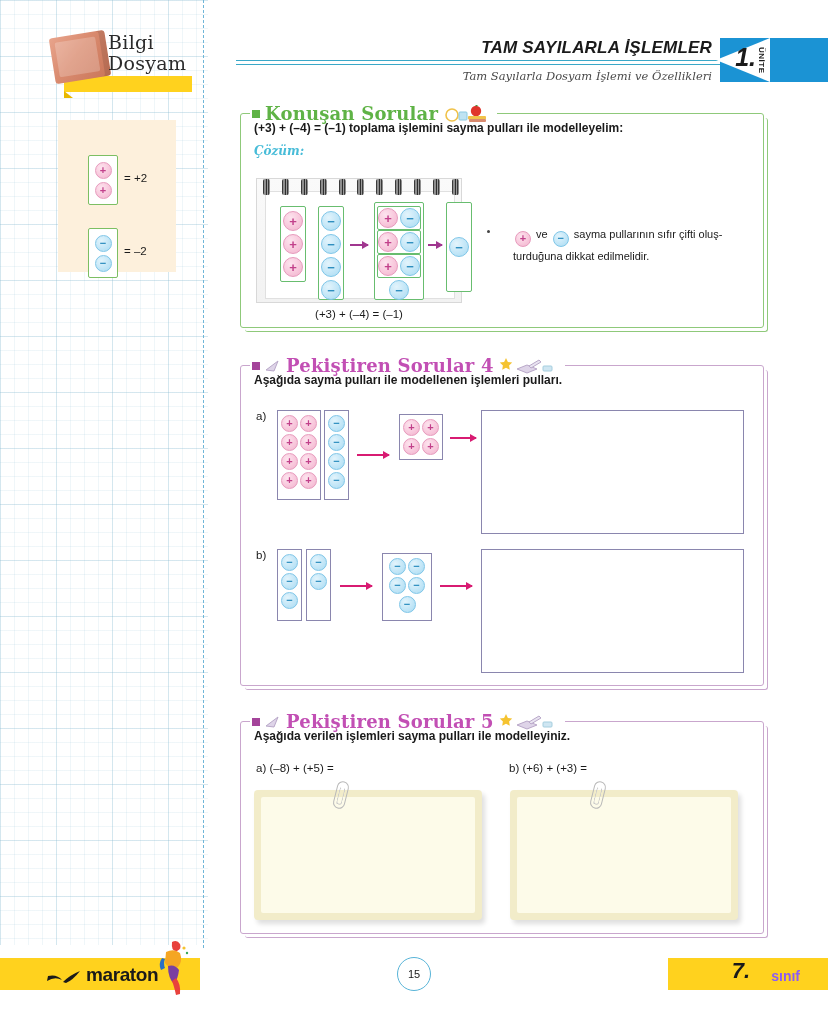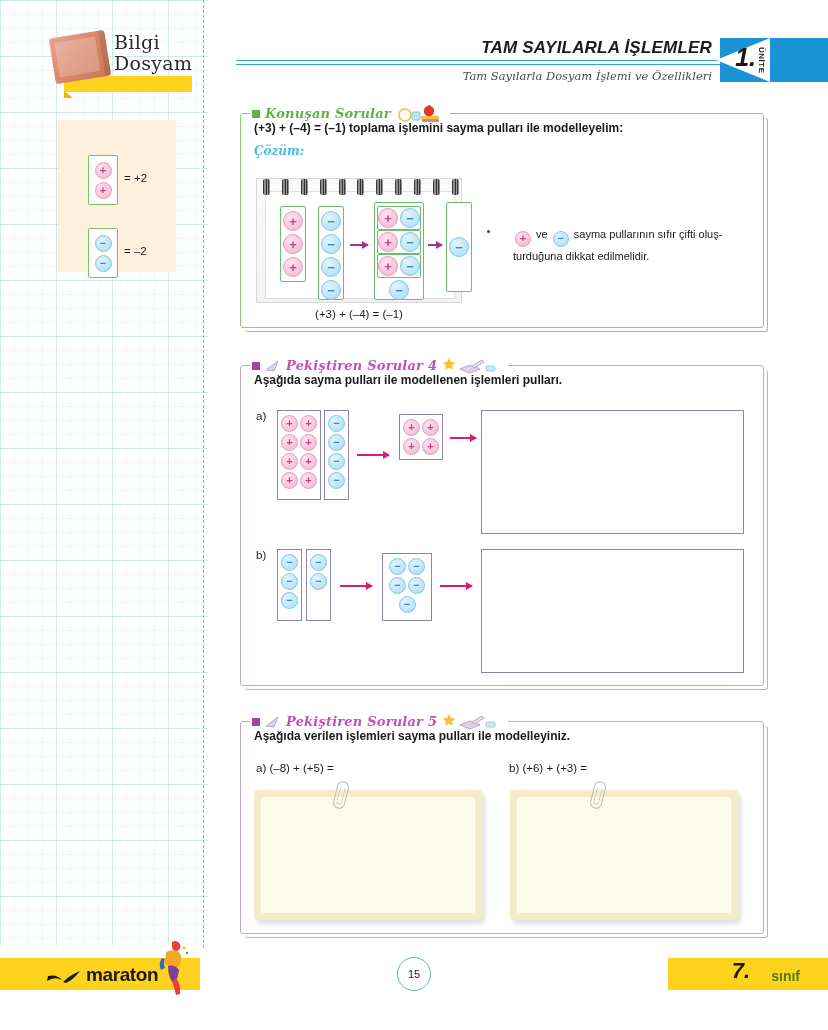--- a/index.html
+++ b/index.html
@@ -51,21 +51,21 @@
     background: linear-gradient(135deg,#e8a48c 0%, #d98a6e 45%, #c9765a 100%);
     transform: rotate(-9deg);
     border-radius: 3px;
     box-shadow: inset -6px 0 0 rgba(0,0,0,0.10);
   }
   #bilgi-book::before {
     content: ""; position: absolute; left: 5px; top: 5px; right: 10px; bottom: 6px;
     background: rgba(255,255,255,0.22); border-radius: 2px;
   }
   #bilgi-title {
-    position: absolute; left: 62px; top: 4px;
+    position: absolute; left: 56px; top: 4px;
     font-family: "DejaVu Serif", serif;
     font-size: 19px; line-height: 21px; color: #2b2b2b; letter-spacing: .3px;
   }
 
   
   #hatirla-card {
     position: absolute; left: 58px; top: 120px;
     width: 118px; height: 152px;
     background: #fdf0dc;
   }
@@ -156,21 +156,21 @@
     border-radius: 3px; pointer-events: none;
   }
   .sec.purple > .sec-frame { border-color: #c9a6cd; }
   .sec.purple > .sec-frame::after { border-right-color: #c9a6cd; border-bottom-color: #c9a6cd; }
 
   .sec-tab { position: absolute; left: 10px; top: 0; height: 19px; display: flex; align-items: center; gap: 5px; background: #ffffff; padding: 0 6px 0 2px; z-index: 4; }
   .tab-sq { width: 8px; height: 8px; background: #5fb346; flex: none; }
   .sec.purple .tab-sq { background: #a4449a; }
   .tab-text {
     font-family: "DejaVu Serif", serif;
-    font-size: 13px; font-weight: 700; font-style: italic;
+    font-size: 18px; font-weight: 700; 
     color: #5fb346; letter-spacing: .2px; white-space: nowrap;
   }
   .sec.purple .tab-text { color: #c24fb4; }
   .tab-deco { display: flex; align-items: center; gap: 2px; }
 
   .sec-body { position: absolute; left: 0; top: 9px; right: 0; bottom: 0; padding: 6px 14px 10px 14px; }
 
   .q-text { font-size: 12px; font-weight: 700; color: #1a1a1a; line-height: 1.5; }
   .q-sub  { font-size: 12px; font-weight: 700; color: #48bcd8; margin-top: 7px; font-family: "DejaVu Serif", serif; font-style: italic; }
   .item-label { font-size: 11.5px; color: #1a1a1a; }
@@ -264,21 +264,21 @@
   #footer-right {
     position: absolute; right: 0; top: 958px; width: 160px; height: 32px;
     background: #ffd21e;
   }
   #grade-num {
     position: absolute; right: 78px; top: 960px;
     font-size: 22px; font-weight: 700; font-style: italic; color: #1a1a1a; line-height: 1;
   }
   #grade-word {
     position: absolute; right: 28px; top: 968px;
-    font-size: 14px; font-weight: 700; color: #4d7c0f;
+    font-size: 14px; font-weight: 700; color: #8b5cf6;
   }
 
   #page-num {
     position: absolute; left: 50%; top: 957px; transform: translateX(-50%);
     width: 34px; height: 34px; border-radius: 50%;
     border: 1.4px solid #58b4d8; background: #ffffff;
     display: flex; align-items: center; justify-content: center;
     font-size: 11px; color: #1a1a1a;
   }
 </style>

